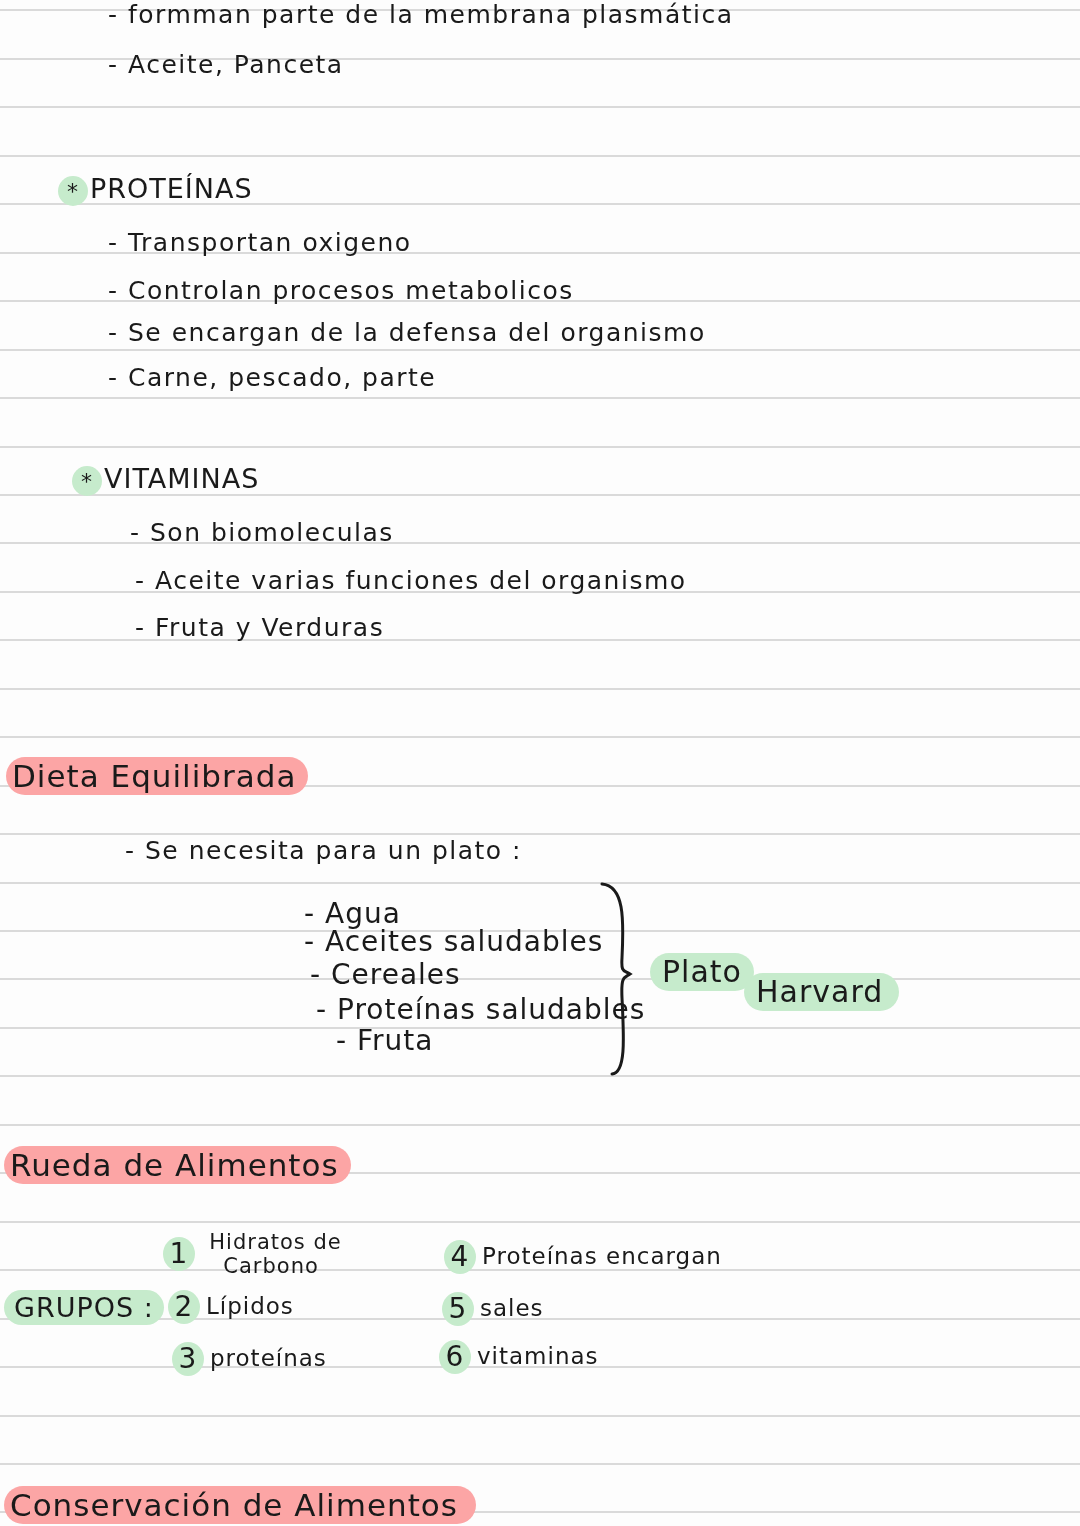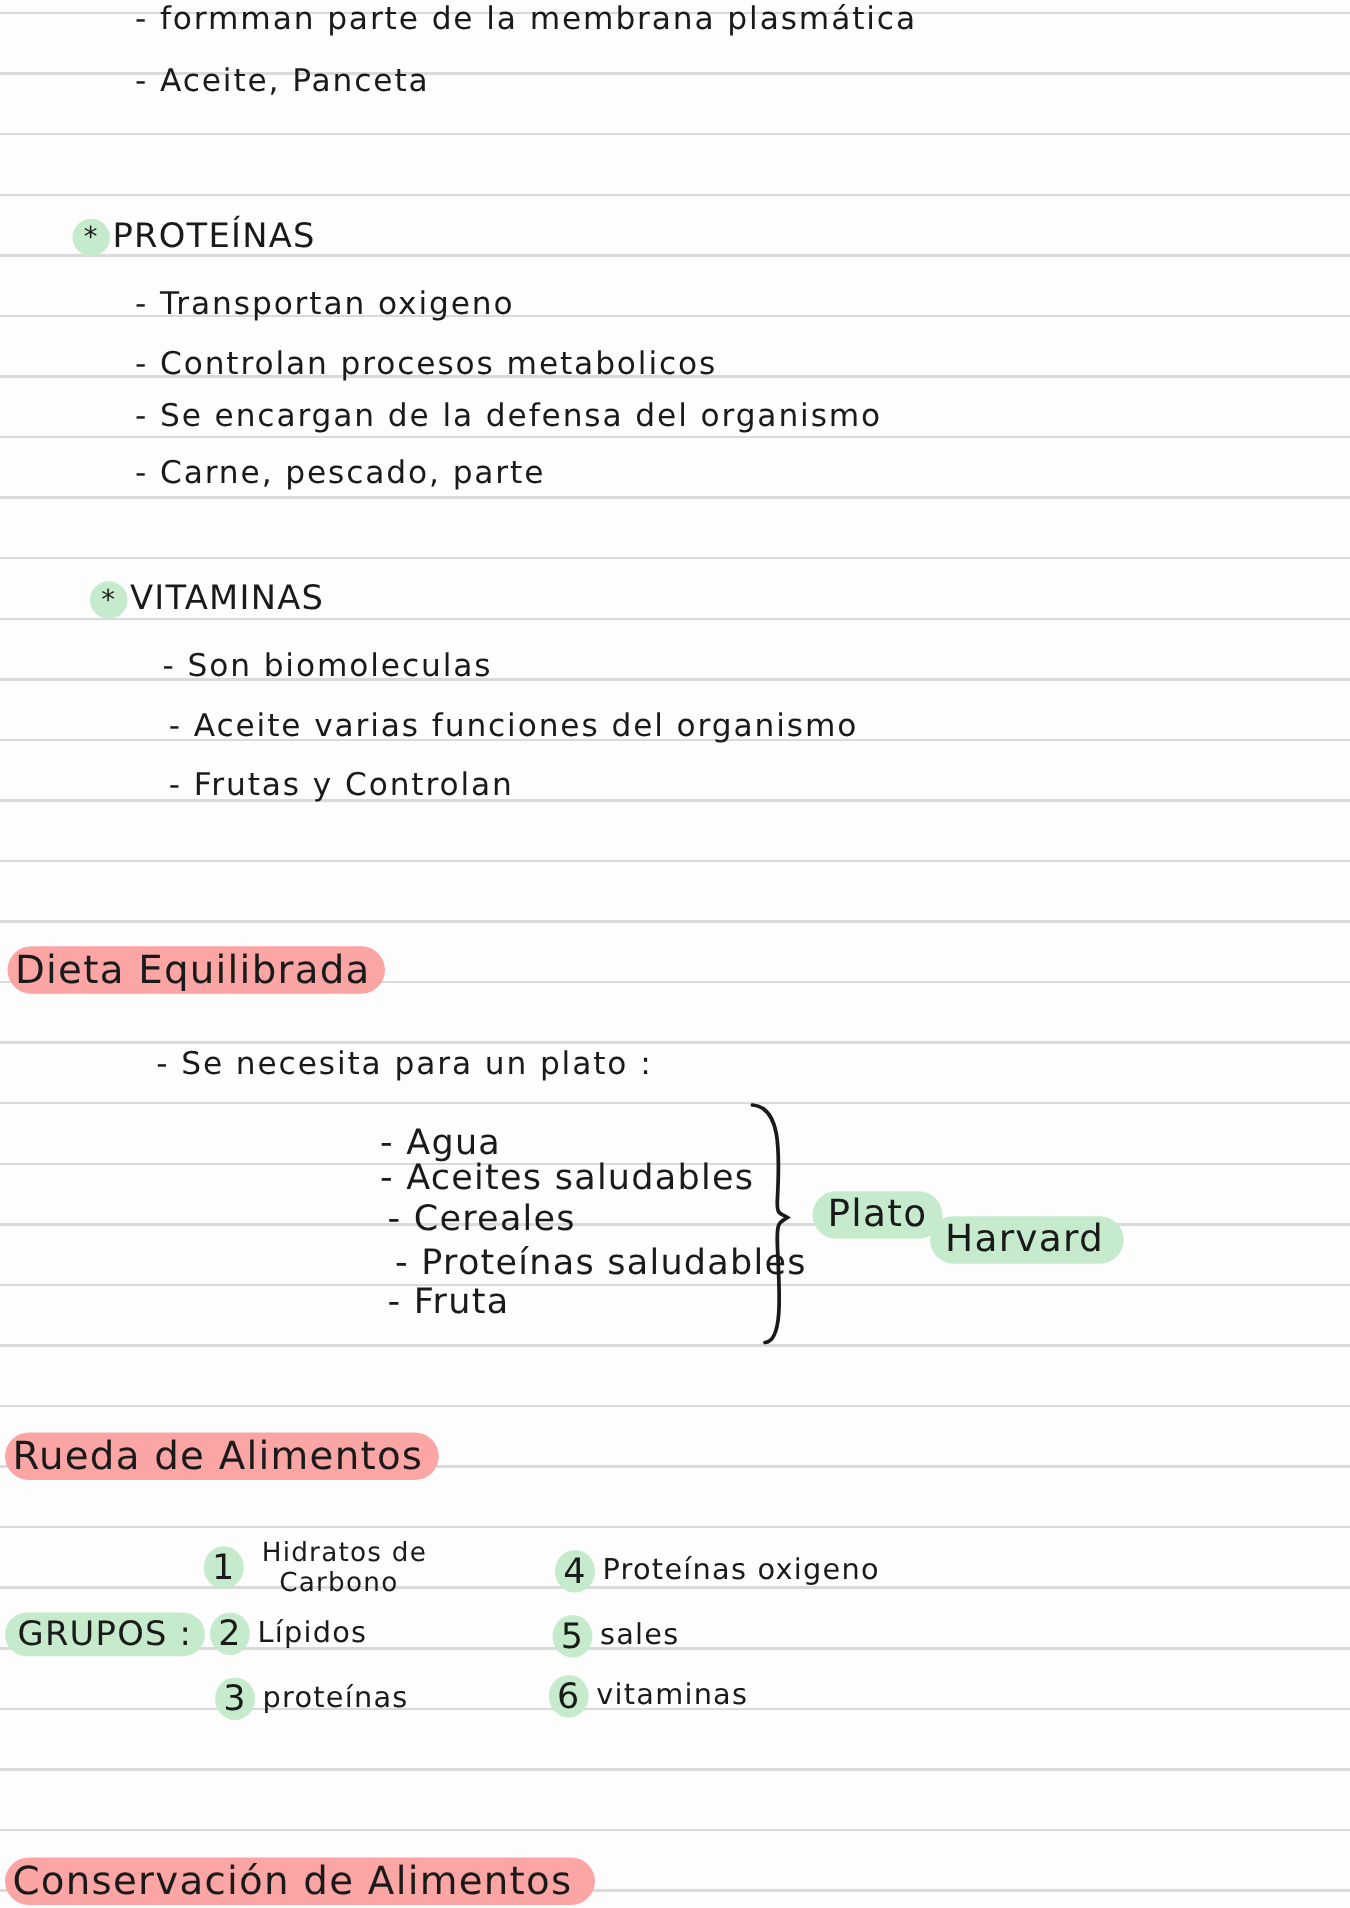--- a/index.html
+++ b/index.html
@@ -112,30 +112,30 @@
 <div class="line bullet" style="left:108px; top:230px;">Transportan oxigeno</div>
 <div class="line bullet" style="left:108px; top:278px;">Controlan procesos metabolicos</div>
 <div class="line bullet" style="left:108px; top:320px;">Se encargan de la defensa del organismo</div>
 <div class="line bullet" style="left:108px; top:365px;">Carne, pescado, parte</div>
 
 <div class="section-marker" style="left:72px; top:465px;">
   <span class="star">*</span><span>VITAMINAS</span>
 </div>
 <div class="line bullet" style="left:130px; top:520px;">Son biomoleculas</div>
 <div class="line bullet" style="left:135px; top:568px;">Aceite varias funciones del organismo</div>
-<div class="line bullet" style="left:135px; top:615px;">Frutas y Controlan</div>
+<div class="line bullet" style="left:135px; top:615px;">Fruta y Verduras</div>
 
 <div class="heading" style="left:6px; top:757px;">Dieta Equilibrada</div>
 <div class="line bullet" style="left:125px; top:838px;text-align:center;">Se necesita para un plato :</div>
 
 <div class="line sub bullet" style="left:304px; top:900px;">Agua</div>
 <div class="line sub bullet" style="left:304px; top:928px;">Aceites saludables</div>
 <div class="line sub bullet" style="left:310px; top:961px;">Cereales</div>
 <div class="line sub bullet" style="left:316px; top:996px;">Proteínas saludables</div>
-<div class="line sub bullet" style="left:310px; top:1027px;">Fruta</div>
+<div class="line sub bullet" style="left:336px; top:1027px;">Fruta</div>
 
 <svg class="brace" style="left:598px; top:878px;" width="44" height="202" viewBox="0 0 44 202">
   <path d="M4 6 C 26 8, 26 40, 24 80 C 23 95, 26 92, 32 96 C 26 100, 23 98, 24 120 C 26 160, 28 195, 14 196" fill="none" stroke="#1a1a1a" stroke-width="3" stroke-linecap="round"></path>
 </svg>
 
 <div class="pill" style="left:650px; top:953px;">Plato</div>
 <div class="pill" style="left:744px; top:973px; padding-right:16px;text-align:right;">Harvard</div>
 
 <div class="heading" style="left:4px; top:1146px;">Rueda de Alimentos</div>
 
@@ -148,21 +148,21 @@
     <span style="display:block; padding-left:14px;">Carbono</span>
   </span>
 </div>
 <div class="group" style="left:168px; top:1290px;">
   <span class="num">2</span><span>Lípidos</span>
 </div>
 <div class="group" style="left:172px; top:1342px;">
   <span class="num">3</span><span>proteínas</span>
 </div>
 <div class="group" style="left:444px; top:1240px;">
-  <span class="num">4</span><span>Proteínas oxigeno</span>
+  <span class="num">4</span><span>Proteínas encargan</span>
 </div>
 <div class="group" style="left:442px; top:1292px;">
   <span class="num">5</span><span>sales</span>
 </div>
 <div class="group" style="left:439px; top:1340px;">
   <span class="num">6</span><span>vitaminas</span>
 </div>
 
 <div class="heading" style="left:4px; top:1486px; padding-right:18px;">Conservación de Alimentos</div>
 

